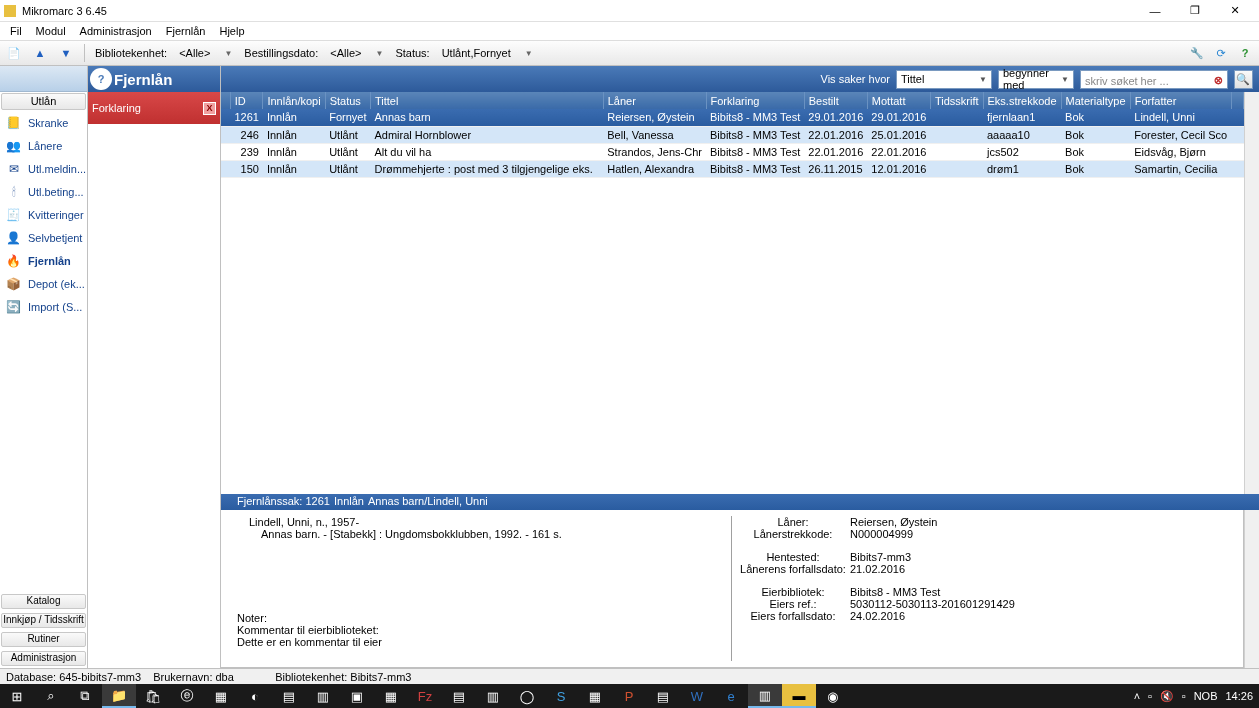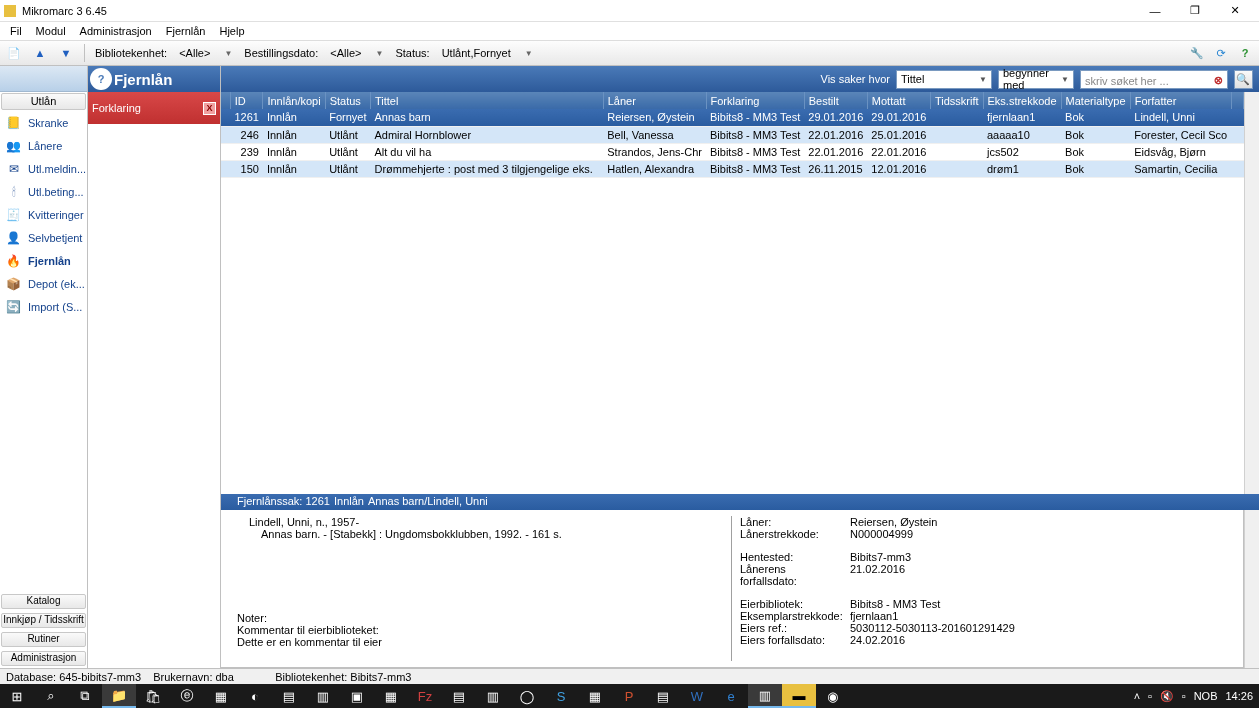--- a/index.html
+++ b/index.html
@@ -45,21 +45,21 @@
 .grid th{background:linear-gradient(#5a85b8,#3a6aa8);color:#fff;font-weight:normal;text-align:left;padding:2px 4px;border-right:1px solid #6a92c2;height:17px;font-size:11px;white-space:nowrap}
 .grid td{padding:2px 4px;border-bottom:1px solid #f0f0f0;height:17px;white-space:nowrap;overflow:hidden}
 .grid tr.sel td{background:linear-gradient(#3a6cb0,#2a5ca0);color:#fff}
 .grid tr.alt td{background:#d4e6f8}
 .detail-header{height:16px;background:linear-gradient(#3a6cb0,#2a5ca0);color:#fff;padding:1px 16px;display:flex;gap:4px}
 .detail-body{height:158px;background:#fff;display:flex;padding:6px 12px;border-bottom:1px solid #c0c0c0;border-right:1px solid #c0c0c0;position:relative}
 .detail-left{width:490px;padding-left:4px}
 .detail-vline{width:1px;background:#a0a0a0;margin:0 8px}
 .detail-right{flex:1}
 .dr-row{display:flex}
-.dr-label{width:110px;text-align:left;padding-right:16px}
+.dr-label{width:110px;text-align:center;padding-right:4px}
 .statusbar{height:16px;background:#f0f0f0;border-top:1px solid #c0c0c0;display:flex;align-items:center;padding:0 6px;gap:12px;font-size:10px}
 .sb-item{min-width:110px}
 .scrollbar-v{width:15px;background:#f0f0f0;border-left:1px solid #d0d0d0}
 .taskbar{height:24px;background:#1a1a1a;display:flex;align-items:center}
 .tb-btn{width:34px;height:24px;display:flex;align-items:center;justify-content:center;color:#fff;font-size:13px}
 .tb-btn.active{background:#3a3a3a;border-bottom:2px solid #76b9ed}
 .tb-right{margin-left:auto;display:flex;align-items:center;color:#fff;gap:8px;padding-right:6px;font-size:10px}
 .col-id{width:36px;text-align:right}
 .col-ik{width:48px}
 .col-st{width:34px}
@@ -317,24 +317,20 @@
               <div>Bibits7-mm3</div>
             </div>
             <div class="dr-row">
               <div class="dr-label">Lånerens forfallsdato:</div>
               <div>21.02.2016</div>
             </div>
             <div class="dr-row" style="height: 11px;"></div>
             <div class="dr-row">
               <div class="dr-label">Eierbibliotek:</div>
               <div>Bibits8 - MM3 Test</div>
-            </div>
-            <div class="dr-row">
-              <div class="dr-label">Eksemplarstrekkode:</div>
-              <div>fjernlaan1</div>
             </div>
             <div class="dr-row">
               <div class="dr-label">Eiers ref.:</div>
               <div>5030112-5030113-201601291429</div>
             </div>
             <div class="dr-row">
               <div class="dr-label">Eiers forfallsdato:</div>
               <div>24.02.2016</div>
             </div>
           </div>

